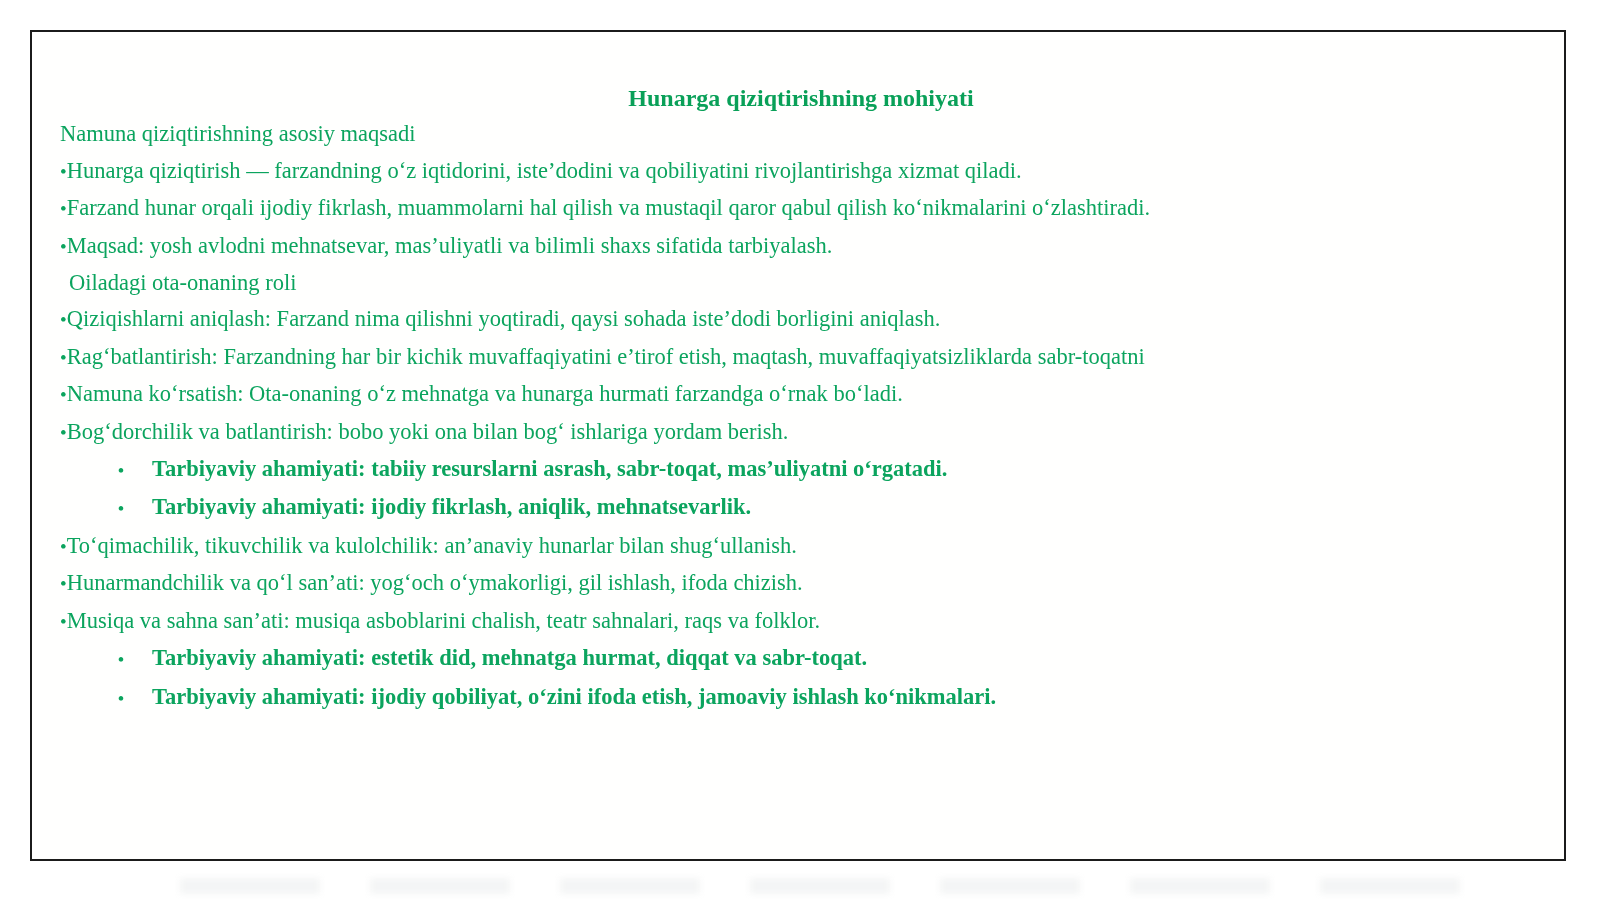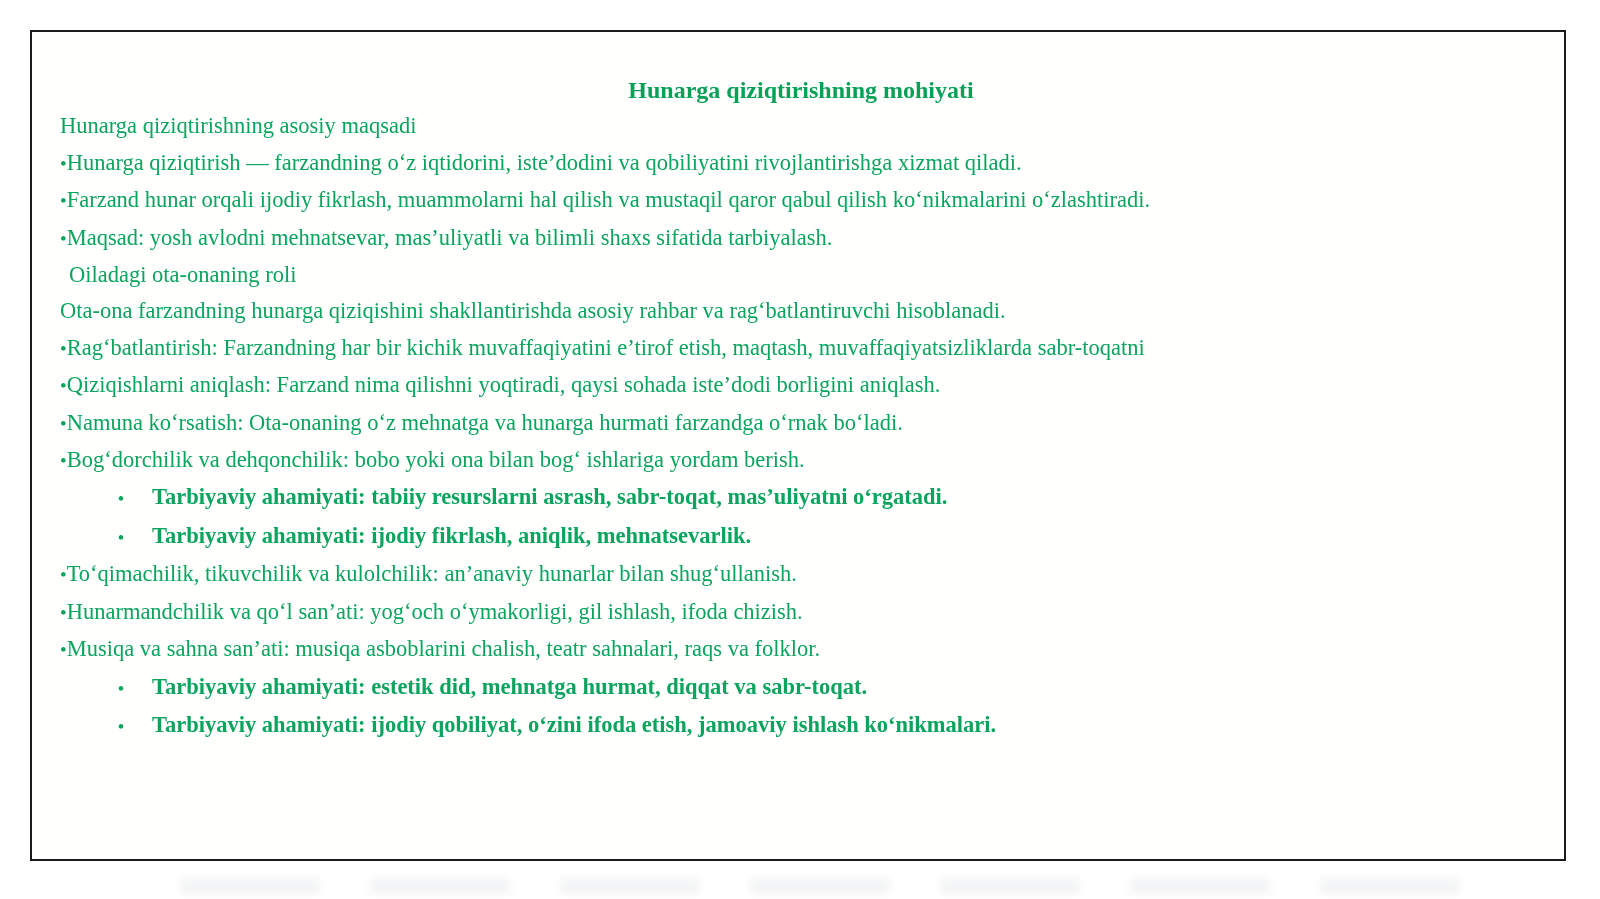--- a/index.html
+++ b/index.html
@@ -34,21 +34,21 @@
     font-family: "Liberation Serif", "DejaVu Serif", serif;
     color: #0ba45e;
     font-size: 22.5px;
     line-height: 36.4px;
   }
   .slide-title {
     text-align: center;
     font-weight: bold;
     font-size: 24px;
     color: #09a058;
-    margin: 0 0 0 0;
+    margin: 8px 0 0 0;
     line-height: 36.4px;
   }
   .line { white-space: normal; }
   .line .b-inline {
     font-size: 19px;
   }
   .line.indent { padding-left: 9px; }
   .line.sub { padding-left: 58px; font-weight: bold; }
   .line.sub .b-inline { margin-right: 28px; font-size: 17px; }
   .bottom-strip {
@@ -64,30 +64,29 @@
   }
 </style>
 </head>
 <body>
 
 <div class="canvas">
   <div class="slide-box">
     <div class="content">
       <div class="slide-title">Hunarga qiziqtirishning mohiyati</div>
       <div>
-          <div class="line plain"><span>Hunarga qiziqtirishning asosiy maqsadi</span></div>
+          <div class="line plain"><span>Namuna qiziqtirishning asosiy maqsadi</span></div>
           <div class="line bullet"><span class="b-inline">•</span><span>Hunarga qiziqtirish — farzandning o‘z iqtidorini, iste’dodini va qobiliyatini rivojlantirishga xizmat qiladi.</span></div>
           <div class="line bullet"><span class="b-inline">•</span><span>Farzand hunar orqali ijodiy fikrlash, muammolarni hal qilish va mustaqil qaror qabul qilish ko‘nikmalarini o‘zlashtiradi.</span></div>
           <div class="line bullet"><span class="b-inline">•</span><span>Maqsad: yosh avlodni mehnatsevar, mas’uliyatli va bilimli shaxs sifatida tarbiyalash.</span></div>
           <div class="line indent"><span>Oiladagi ota-onaning roli</span></div>
-          <div class="line plain"><span>Ota-ona farzandning hunarga qiziqishini shakllantirishda asosiy rahbar va rag‘batlantiruvchi hisoblanadi.</span></div>
+          <div class="line bullet"><span class="b-inline">•</span><span>Qiziqishlarni aniqlash: Farzand nima qilishni yoqtiradi, qaysi sohada iste’dodi borligini aniqlash.</span></div>
           <div class="line bullet"><span class="b-inline">•</span><span>Rag‘batlantirish: Farzandning har bir kichik muvaffaqiyatini e’tirof etish, maqtash, muvaffaqiyatsizliklarda sabr-toqatni</span></div>
-          <div class="line bullet"><span class="b-inline">•</span><span>Qiziqishlarni aniqlash: Farzand nima qilishni yoqtiradi, qaysi sohada iste’dodi borligini aniqlash.</span></div>
           <div class="line bullet"><span class="b-inline">•</span><span>Namuna ko‘rsatish: Ota-onaning o‘z mehnatga va hunarga hurmati farzandga o‘rnak bo‘ladi.</span></div>
-          <div class="line bullet"><span class="b-inline">•</span><span>Bog‘dorchilik va dehqonchilik: bobo yoki ona bilan bog‘ ishlariga yordam berish.</span></div>
+          <div class="line bullet"><span class="b-inline">•</span><span>Bog‘dorchilik va batlantirish: bobo yoki ona bilan bog‘ ishlariga yordam berish.</span></div>
           <div class="line sub"><span class="b-inline">•</span><span>Tarbiyaviy ahamiyati: tabiiy resurslarni asrash, sabr-toqat, mas’uliyatni o‘rgatadi.</span></div>
           <div class="line sub"><span class="b-inline">•</span><span>Tarbiyaviy ahamiyati: ijodiy fikrlash, aniqlik, mehnatsevarlik.</span></div>
           <div class="line bullet"><span class="b-inline">•</span><span>To‘qimachilik, tikuvchilik va kulolchilik: an’anaviy hunarlar bilan shug‘ullanish.</span></div>
           <div class="line bullet"><span class="b-inline">•</span><span>Hunarmandchilik va qo‘l san’ati: yog‘och o‘ymakorligi, gil ishlash, ifoda chizish.</span></div>
           <div class="line bullet"><span class="b-inline">•</span><span>Musiqa va sahna san’ati: musiqa asboblarini chalish, teatr sahnalari, raqs va folklor.</span></div>
           <div class="line sub"><span class="b-inline">•</span><span>Tarbiyaviy ahamiyati: estetik did, mehnatga hurmat, diqqat va sabr-toqat.</span></div>
           <div class="line sub"><span class="b-inline">•</span><span>Tarbiyaviy ahamiyati: ijodiy qobiliyat, o‘zini ifoda etish, jamoaviy ishlash ko‘nikmalari.</span></div>
         </div>
     </div>
   </div>

